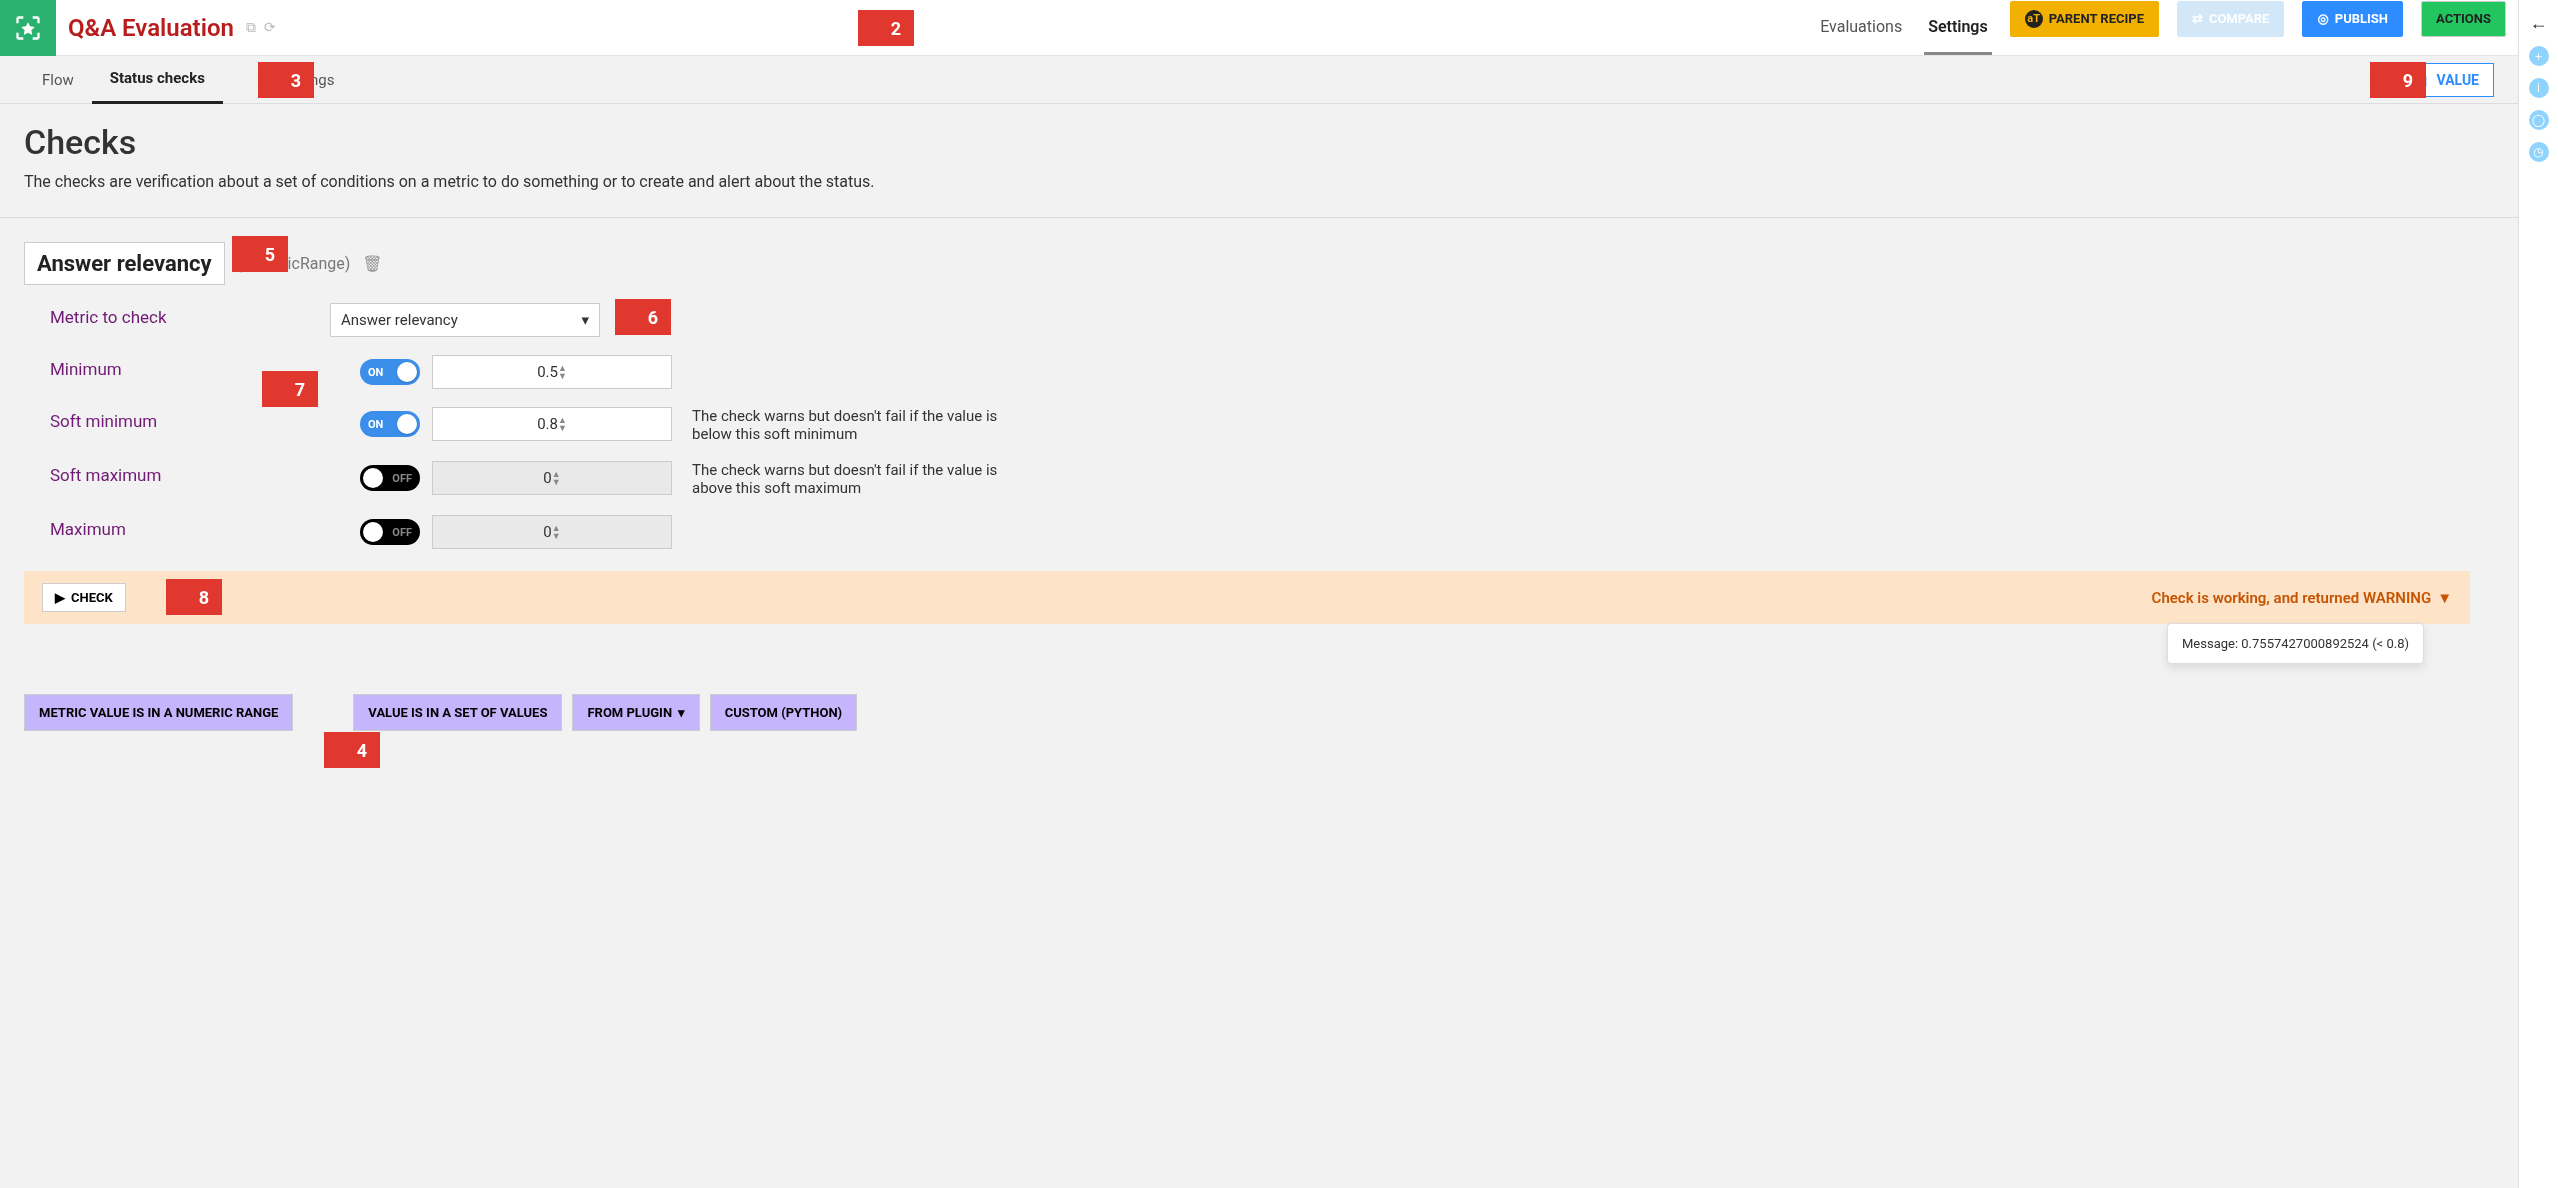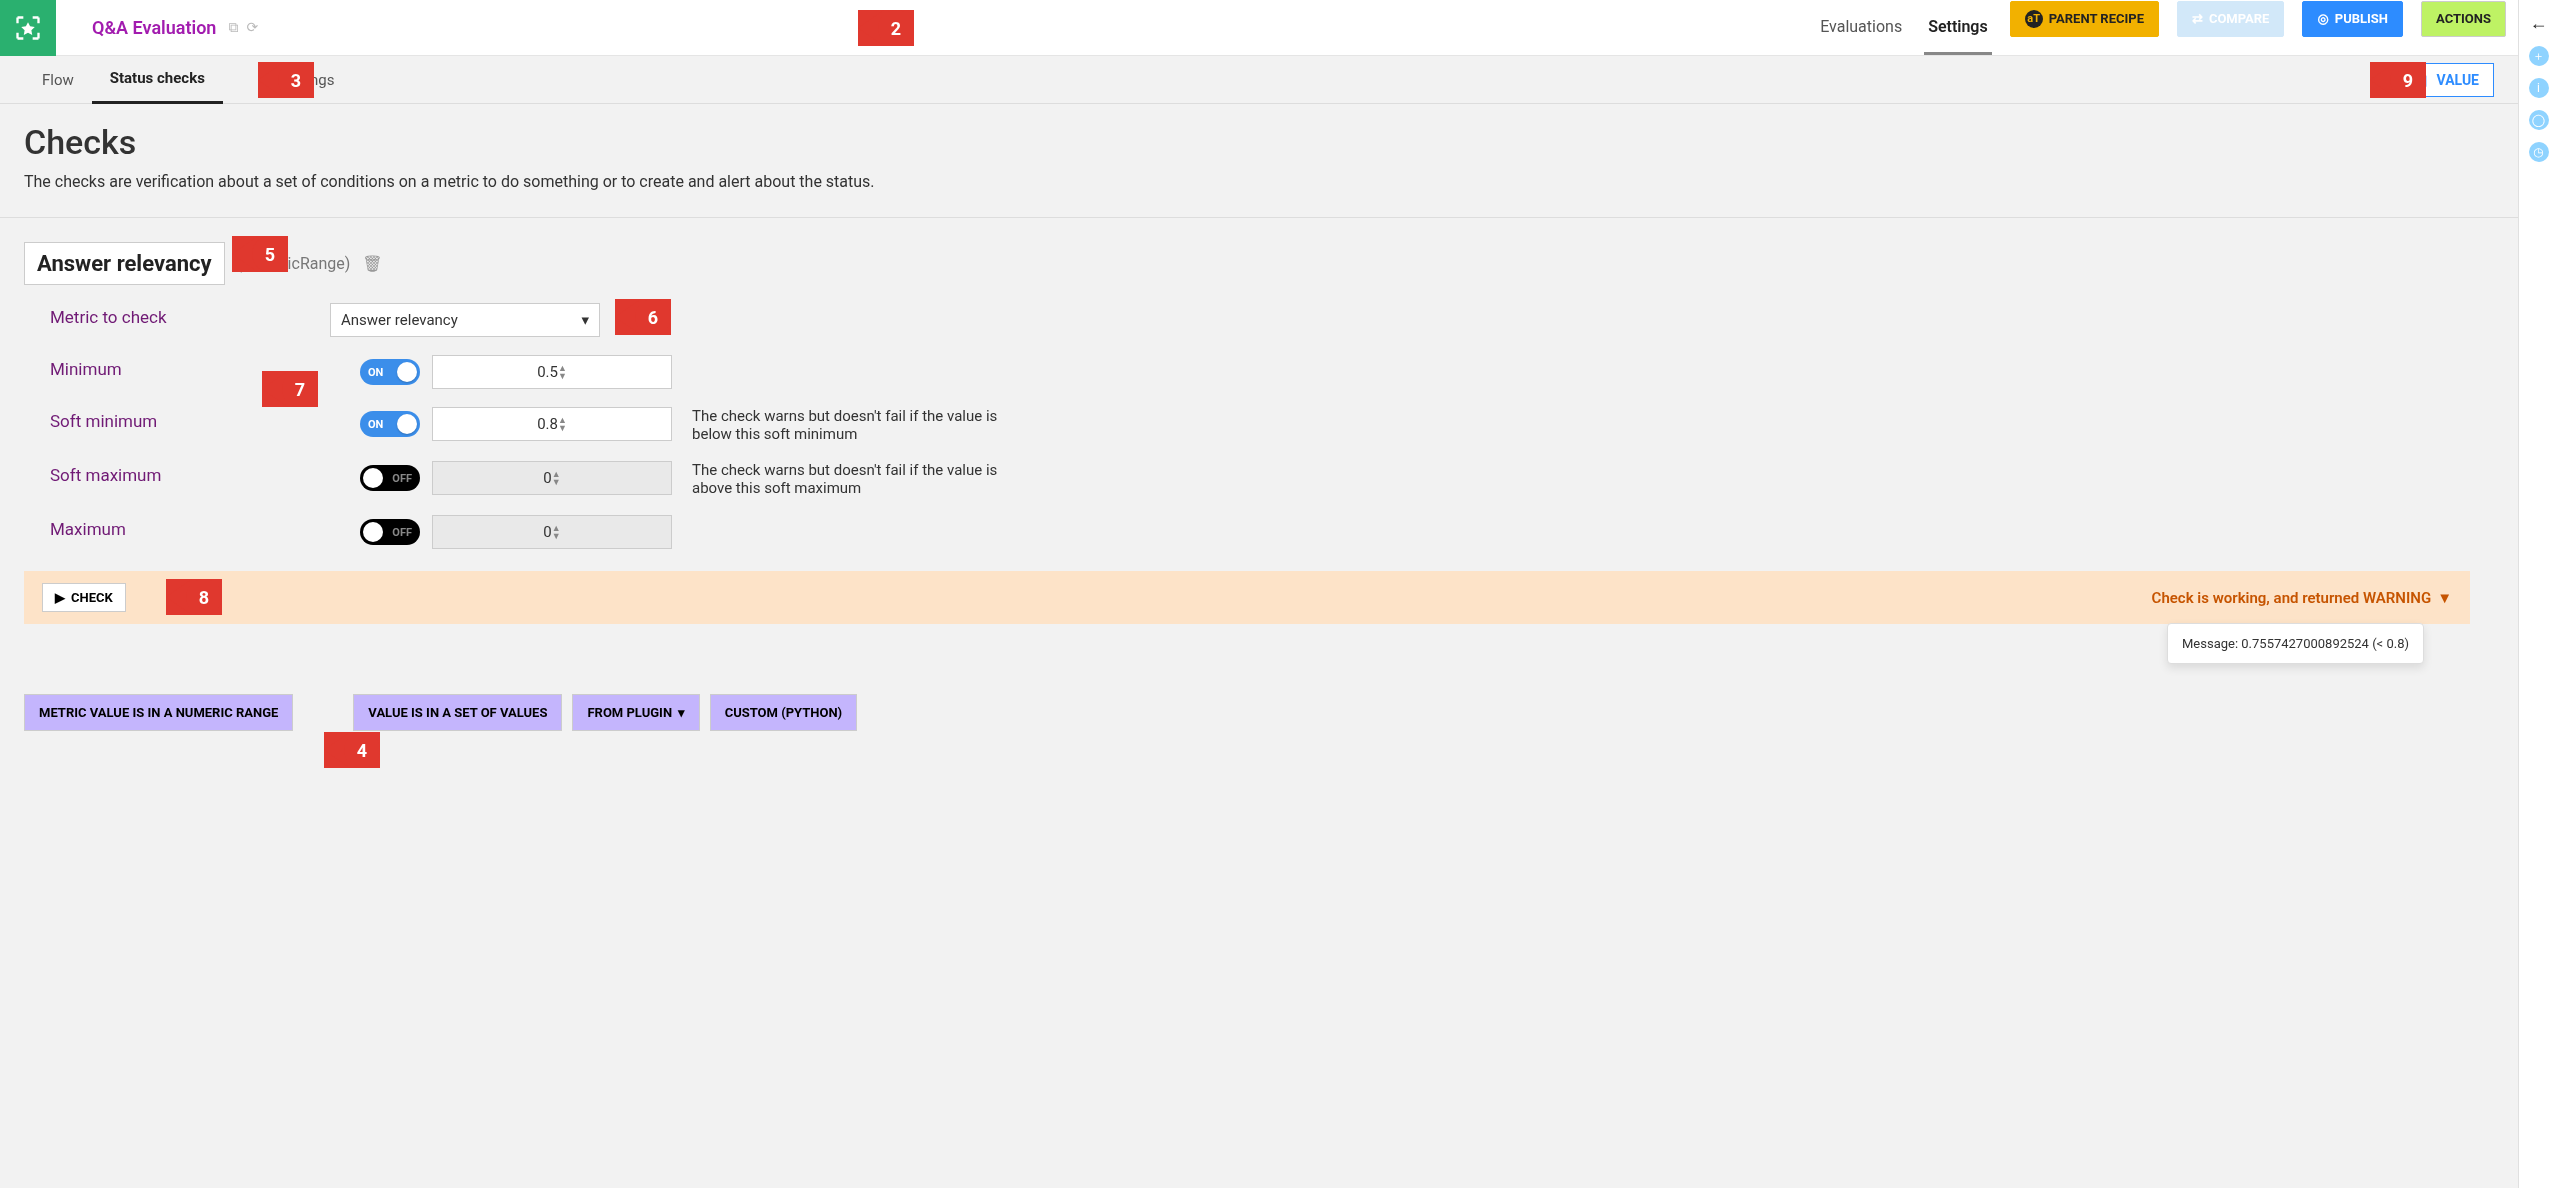--- a/index.html
+++ b/index.html
@@ -6,27 +6,27 @@
   body { background: #fff; color: #333; font-size: 14px; }
   .app { display: flex; height: 100vh; }
   .main { flex: 1; display: flex; flex-direction: column; min-width: 0; }
   .right-rail { width: 40px; border-left: 1px solid #e0e0e0; display: flex; flex-direction: column; align-items: center; gap: 12px; padding-top: 12px; background:#fff; }
   .right-rail .rail-icon { width: 20px; height: 20px; border-radius: 50%; display:flex; align-items:center; justify-content:center; font-size:12px; color:#fff;}
   .rail-back { color:#222; font-size:18px; }
 
   .topbar { display:flex; align-items:center; height:56px; border-bottom:1px solid #e5e5e5; padding:0 12px 0 0; }
   .logo { width:56px; height:56px; background:#2ab06f; display:flex; align-items:center; justify-content:center; color:#fff; }
   .logo svg { width:28px; height:28px; }
-  .title { font-size:18px; font-weight:600; margin-left:36px; color:#a21caf;}
+  .title { font-size:24px; font-weight:600; margin-left:12px; color:#b91c1c;}
   .title-icons { margin-left:12px; display:flex; gap:8px; color:#bbb; }
 
   .top-nav { margin-left:auto; display:flex; align-items:flex-start; gap:18px; }
   .nav-link { color:#555; font-size:16px; cursor:pointer; padding:16px 4px; }
   .nav-link.active { color:#222; font-weight:600; border-bottom:3px solid #888;}
-  .btn { display:inline-flex; align-items:center; gap:6px; height:36px; padding:0 14px; border:1px solid #ccc; background:#bef264; font-weight:700; font-size:13px; cursor:pointer; border-radius:2px;}
+  .btn { display:inline-flex; align-items:center; gap:6px; height:36px; padding:0 14px; border:1px solid #ccc; background:#22c55e; font-weight:700; font-size:13px; cursor:pointer; border-radius:2px;}
   .btn-parent { background:#f2b100; border-color:#f2b100; color:#222;}
   .btn-parent .circ { width:18px; height:18px; border-radius:50%; background:#222; color:#f2b100; display:inline-flex; align-items:center; justify-content:center; font-size:11px; font-weight:700;}
   .btn-compare { opacity:.35; background:#7fbef0; border-color:#7fbef0; color:#fff; cursor:default;}
   .btn-publish { background:#2d8cff; border-color:#2d8cff; color:#fff;}
   .btn-actions { color:#222; }
 
   .subtabs { background:#f2f2f2; border-bottom:1px solid #ddd; display:flex; align-items:center; padding:0 24px; height:48px; position:relative;}
   .subtab { padding:0 18px; height:48px; display:flex; align-items:center; color:#555; font-size:15px; cursor:pointer;}
   .subtab.active { font-weight:700; color:#222; border-bottom:3px solid #222;}
   .save-btn { margin-left:auto; border:1px solid #2d8cff; color:#2d8cff; background:#fff; height:34px; padding:0 14px; display:flex; align-items:center; gap:8px; font-weight:700; font-size:14px; cursor:pointer;}

